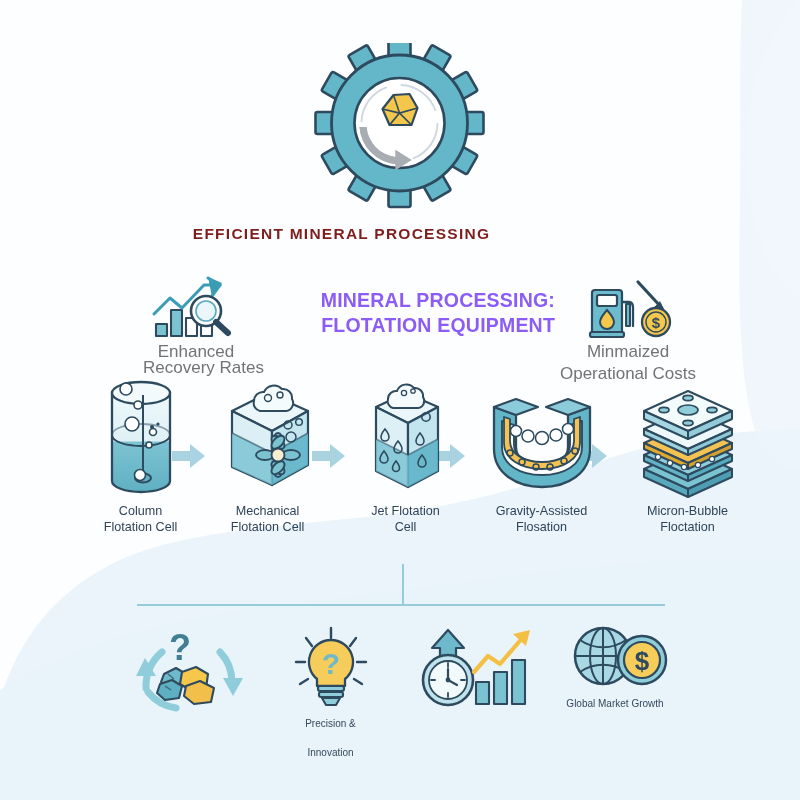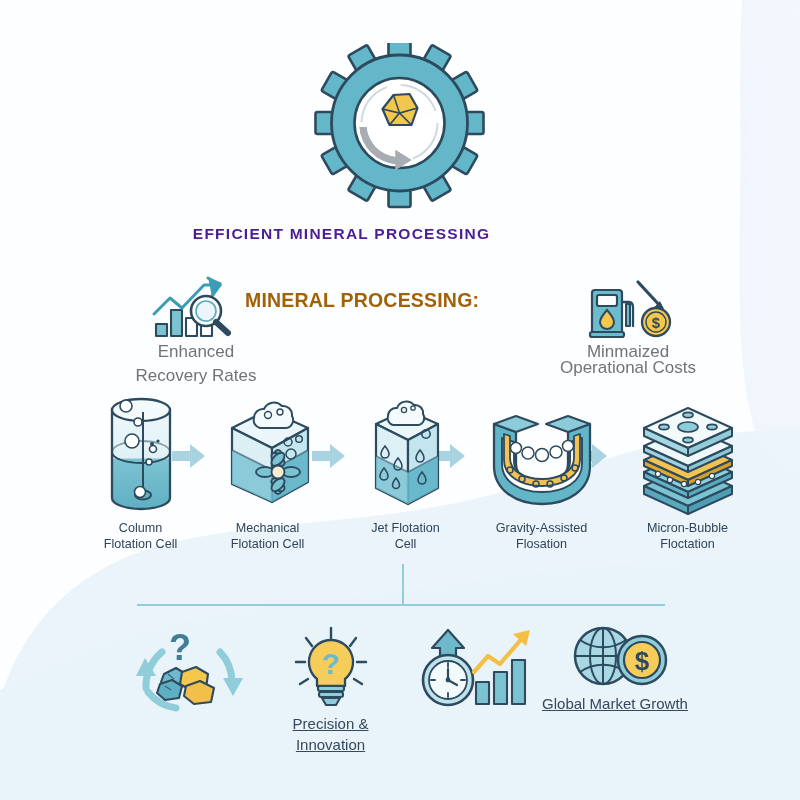--- a/index.html
+++ b/index.html
@@ -19,40 +19,40 @@
   
   .abs{position:absolute;}
 
   
   #hero-gear{left:297px;top:43px;width:205px;height:170px;}
 
   
   #hero-subtitle{
     left:0;top:225px;width:683px;text-align:center;
     font-size:15.5px;font-weight:bold;letter-spacing:1.25px;
-    color:#4c1d95;
+    color:#7f1d1d;
   }
   #main-title{
-    left:245px;top:288px;width:310px;text-align:left;
+    left:245px;top:288px;width:310px;text-align:right;
     font-size:19.5px;font-weight:bold;line-height:25px;
-    letter-spacing:0.2px;color:#a16207;
+    letter-spacing:0.2px;color:#8b5cf6;
   }
   #main-title .l2{display:block;}
 
   
   .benefit{position:absolute;text-align:center;}
   .benefit .bicon{display:block;margin:0 auto;}
   .benefit .blabel{
     display:block;font-size:17px;line-height:15.5px;color:#737373;margin-top:2px;
   }
   #benefit-recovery{left:128px;top:276px;width:136px;}
   #benefit-costs{left:548px;top:276px;width:160px;}
 
   
-  #equipment-row{position:absolute;left:0;top:394px;width:752px;height:175px;}
+  #equipment-row{position:absolute;left:0;top:377px;width:752px;height:175px;}
   .equip{position:absolute;text-align:center;}
   .equip .eicon{display:block;margin:0 auto;}
   .equip .elabel{
     display:block;font-size:12.6px;line-height:16px;color:#2f4459;margin-top:4px;
   }
   #equip-0{left:68px;top:0;width:145px;}
   #equip-1{left:195px;top:0;width:145px;}
   #equip-2{left:333px;top:0;width:145px;}
   #equip-3{left:464px;top:0;width:155px;}
   #equip-4{left:610px;top:0;width:155px;}
@@ -69,21 +69,21 @@
   }
   #connector-horz{
     left:137px;top:604px;width:528px;height:2px;background:#95ccdc;
   }
 
   
   #feature-row{position:absolute;left:0;top:618px;width:800px;height:160px;}
   .feature{position:absolute;text-align:center;}
   .feature .ficon{display:block;margin:0 auto;}
   .feature .flabel{
-    display:block;font-size:15px;line-height:17px;color:#36485c;margin-top:3px;text-decoration:underline;
+    display:block;font-size:10px;line-height:17px;color:#36485c;margin-top:3px;
   }
   #feature-0{left:110px;top:8px;width:160px;}
   #feature-1{left:258px;top:6px;width:145px;}
   #feature-2{left:396px;top:8px;width:160px;}
   #feature-3{left:530px;top:2px;width:170px;}
 </style>
 </head>
 <body>
 
 <div id="stage">
@@ -141,20 +141,21 @@
         <path d="M0,2 L12,14" fill="none" stroke="#2d4a5e" stroke-width="1.7"></path>
         <path d="M-6,-16 L0,2" fill="none" stroke="#2d4a5e" stroke-width="1.5"></path>
       </g>
     </g>
   </svg>
 
   <div class="abs" id="hero-subtitle">EFFICIENT MINERAL PROCESSING</div>
 
   <div class="abs" id="main-title">
     <span class="l1">MINERAL PROCESSING:</span>
+    <span class="l2">FLOTATION EQUIPMENT</span>
   </div>
 
   <div class="benefit" id="benefit-recovery">
     <svg class="bicon" width="100" height="66" viewBox="0 0 100 66" xmlns="http://www.w3.org/2000/svg">
 
       <g stroke="#2d4a5e" stroke-width="2.1" stroke-linejoin="round">
         <rect x="10" y="48" width="11" height="12" fill="#7cc3d2"></rect>
         <rect x="25" y="34" width="11" height="26" fill="#7cc3d2"></rect>
         <rect x="40" y="42" width="11" height="18" fill="#ffffff"></rect>
         <rect x="55" y="46" width="11" height="14" fill="#ffffff"></rect>
@@ -162,21 +163,21 @@
 
       <polyline points="8,38 24,22 36,32 58,9 74,9" fill="none" stroke="#3b9cb5" stroke-width="3" stroke-linejoin="round" stroke-linecap="round"></polyline>
       <path d="M74,9 L62,2 M74,9 L66,20" fill="none" stroke="#3b9cb5" stroke-width="3" stroke-linecap="round"></path>
       <polygon points="76,7 62,1 66,21" fill="#3b9cb5"></polygon>
 
       <circle cx="60" cy="35" r="15" fill="#ffffff" stroke="#2d4a5e" stroke-width="2.6"></circle>
       <circle cx="60" cy="35" r="10" fill="#eaf6fa" stroke="#5aa9bd" stroke-width="1.6"></circle>
       <path d="M70,46 L82,57" stroke="#2d4a5e" stroke-width="6" stroke-linecap="round"></path>
     </svg>
     <span class="blabel">Enhanced</span>
-    <span class="blabel" style="margin-top:8px;">Recovery Rates</span>
+    <span class="blabel" style="margin-top:0;text-align:right;">Recovery Rates</span>
   </div>
 
   <div class="benefit" id="benefit-costs">
     <svg class="bicon" width="104" height="66" viewBox="0 0 104 66" xmlns="http://www.w3.org/2000/svg">
 
       <g stroke="#2d4a5e" stroke-width="2.2" stroke-linejoin="round">
         <rect x="16" y="14" width="30" height="44" rx="3" fill="#6cbccd"></rect>
         <rect x="21" y="19" width="20" height="11" rx="2" fill="#ffffff"></rect>
         <rect x="14" y="56" width="34" height="5" rx="2" fill="#6cbccd"></rect>
       </g>
@@ -190,21 +191,21 @@
         <line x1="62" y1="6" x2="86" y2="32"></line>
       </g>
       <polygon points="89,37 78,31 85,27" fill="#2d4a5e"></polygon>
       <polygon points="89,37 76,34 84,25" fill="#2d4a5e"></polygon>
 
       <circle cx="80" cy="46" r="14" fill="#f5c84b" stroke="#2d4a5e" stroke-width="2.3"></circle>
       <circle cx="80" cy="46" r="10" fill="none" stroke="#2d4a5e" stroke-width="1.4"></circle>
       <text x="80" y="52" text-anchor="middle" font-family="Liberation Sans, sans-serif" font-size="15" font-weight="bold" fill="#2d4a5e">$</text>
     </svg>
     <span class="blabel">Minmaized</span>
-    <span class="blabel" style="margin-top:0;">Operational Costs</span>
+    <span class="blabel" style="margin-top:6px;">Operational Costs</span>
   </div>
 
   <svg class="flowarrow" id="arrow-0" viewBox="0 0 34 26" xmlns="http://www.w3.org/2000/svg">
     <polygon points="0,8 18,8 18,1 33,13 18,25 18,18 0,18" fill="#a9d3e1"></polygon>
   </svg>
   <svg class="flowarrow" id="arrow-1" viewBox="0 0 34 26" xmlns="http://www.w3.org/2000/svg">
     <polygon points="0,8 18,8 18,1 33,13 18,25 18,18 0,18" fill="#a9d3e1"></polygon>
   </svg>
   <svg class="flowarrow" id="arrow-2" viewBox="0 0 34 26" xmlns="http://www.w3.org/2000/svg">
     <polygon points="0,8 18,8 18,1 33,13 18,25 18,18 0,18" fill="#a9d3e1"></polygon>
@@ -460,21 +461,21 @@
 
         <text x="45" y="50" text-anchor="middle" font-family="Liberation Sans, sans-serif" font-size="30" font-weight="bold" fill="#6fb9cc">?</text>
 
         <g stroke="#2d4a5e" stroke-width="2.1" stroke-linejoin="round" fill="#8fcddb">
           <rect x="32" y="62" width="26" height="5" rx="2"></rect>
           <rect x="33" y="68" width="24" height="5" rx="2"></rect>
           <path d="M36,74 L54,74 L50,81 L40,81 Z"></path>
         </g>
       </svg>
       <span class="flabel">Precision &amp;</span>
-      <span class="flabel" style="margin-top:4px;">Innovation</span>
+      <span class="flabel" style="margin-top:12px;">Innovation</span>
     </div>
 
     <div class="feature" id="feature-2">
       <svg class="ficon" width="124" height="88" viewBox="0 0 124 88" xmlns="http://www.w3.org/2000/svg">
 
         <polygon points="34,4 50,22 42,22 42,38 26,38 26,22 18,22" fill="#6fb9cc" stroke="#2d4a5e" stroke-width="2.2" stroke-linejoin="round"></polygon>
 
         <circle cx="34" cy="54" r="25" fill="#bfe2ec" stroke="#2d4a5e" stroke-width="2.6"></circle>
         <circle cx="34" cy="54" r="19" fill="#f2fafc" stroke="#2d4a5e" stroke-width="1.8"></circle>
         <g stroke="#2d4a5e" stroke-width="1.8" stroke-linecap="round">

